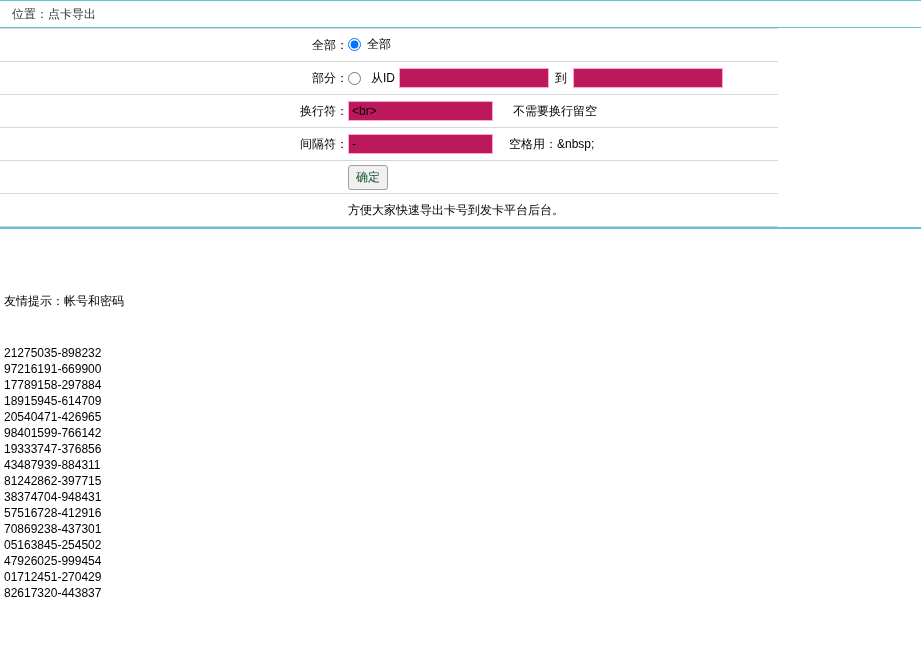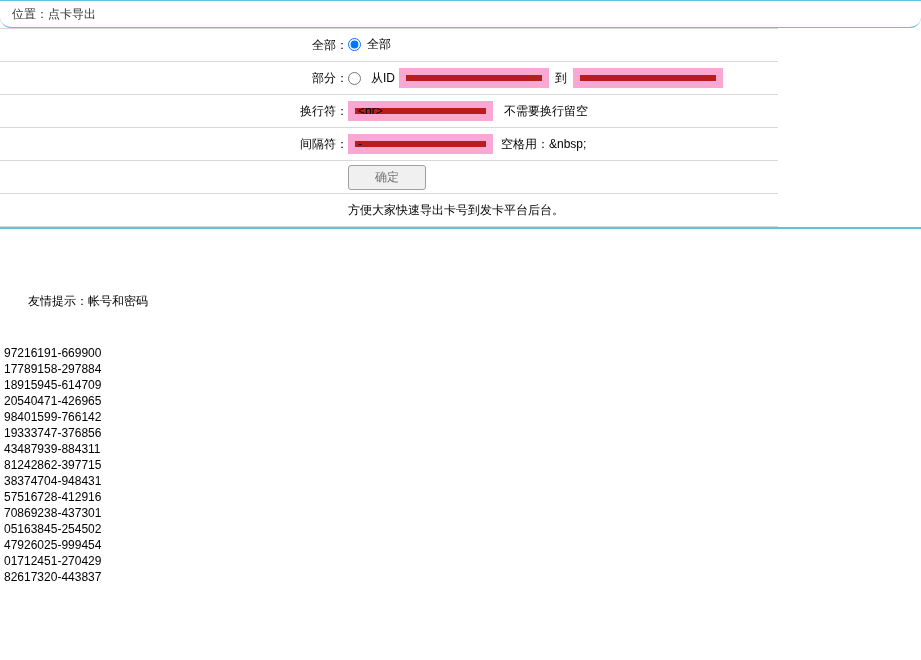--- a/index.html
+++ b/index.html
@@ -25,21 +25,20 @@
   }
   .panel-header {
     height: 27px;
     line-height: 27px;
     padding-left: 12px;
     font-size: 12px;
     color: #333;
     background: #ffffff;
     border-bottom: 1px solid #5fc4d8;
     box-sizing: border-box;
-    border-radius: 11px;
   }
   table.form {
     border-collapse: collapse;
     width: 778px;
     table-layout: fixed;
   }
   table.form td {
     border: 1px solid #d8d8d8;
     border-left: none;
     border-right: none;
@@ -65,63 +64,62 @@
   }
   input[type="radio"] {
     margin: 0 6px 0 0;
     vertical-align: middle;
   }
   .radio-wrap {
     display: inline-flex;
     align-items: center;
   }
   .txt {
-    border: 7px solid #f9a8d4;
+    border: 1px solid #f9a8d4;
     height: 20px;
     line-height: 20px;
     font-size: 12px;
     padding: 0 3px;
     box-sizing: border-box;
     font-family: "Liberation Sans", sans-serif;
     color: #000;
-    background: #b91c1c;
+    background: #be185d;
   }
   .txt.id-from { width: 150px; }
   .txt.id-to { width: 150px; }
   .txt.br-input { width: 145px; }
   .txt.sep-input { width: 145px; }
-  .hint { margin-left: 7px; font-size: 12px; color: #000; }
-  .sep-hint { margin-left: 4px; }
+  .hint { margin-left: 16px; font-size: 12px; color: #000; }
+  .sep-hint { margin-left: 12px; }
   .between { margin: 0 2px; }
   .btn {
     font-family: "Liberation Sans", sans-serif;
     font-size: 12px;
-    padding: 3px 26px;
+    padding: 3px 7px;
     border: 1px solid #a0a0a0;
     background: #f0f0f0;
-    color: #737373;
+    color: #14532d;
     border-radius: 3px;
     cursor: pointer;
   }
   td.submit-cell { padding-left: 0; }
   .note-row td {
     border-bottom: none;
   }
   .note {
     padding-left: 0;
     font-size: 12px;
   }
   .panel-bottom {
     border-bottom: 1px solid #5fc4d8;
   }
   .tips {
     margin-top: 64px;
     padding-left: 4px;
     font-size: 12px;
-    margin-left: 24px;
   }
   .codes {
     margin-top: 35px;
     padding-left: 4px;
     font-size: 12px;
     line-height: 16px;
   }
   .code-line { white-space: pre; }
 </style>
 </head>
@@ -182,20 +180,21 @@
       <td class="field-cell note">方便大家快速导出卡号到发卡平台后台。</td>
     </tr>
   </tbody>
     </table>
   <div class="panel-bottom"></div>
 </div>
 
 <div class="tips">友情提示：帐号和密码</div>
 
 <div class="codes">
+    <div class="code-line">21275035-898232</div>
     <div class="code-line">97216191-669900</div>
     <div class="code-line">17789158-297884</div>
     <div class="code-line">18915945-614709</div>
     <div class="code-line">20540471-426965</div>
     <div class="code-line">98401599-766142</div>
     <div class="code-line">19333747-376856</div>
     <div class="code-line">43487939-884311</div>
     <div class="code-line">81242862-397715</div>
     <div class="code-line">38374704-948431</div>
     <div class="code-line">57516728-412916</div>

